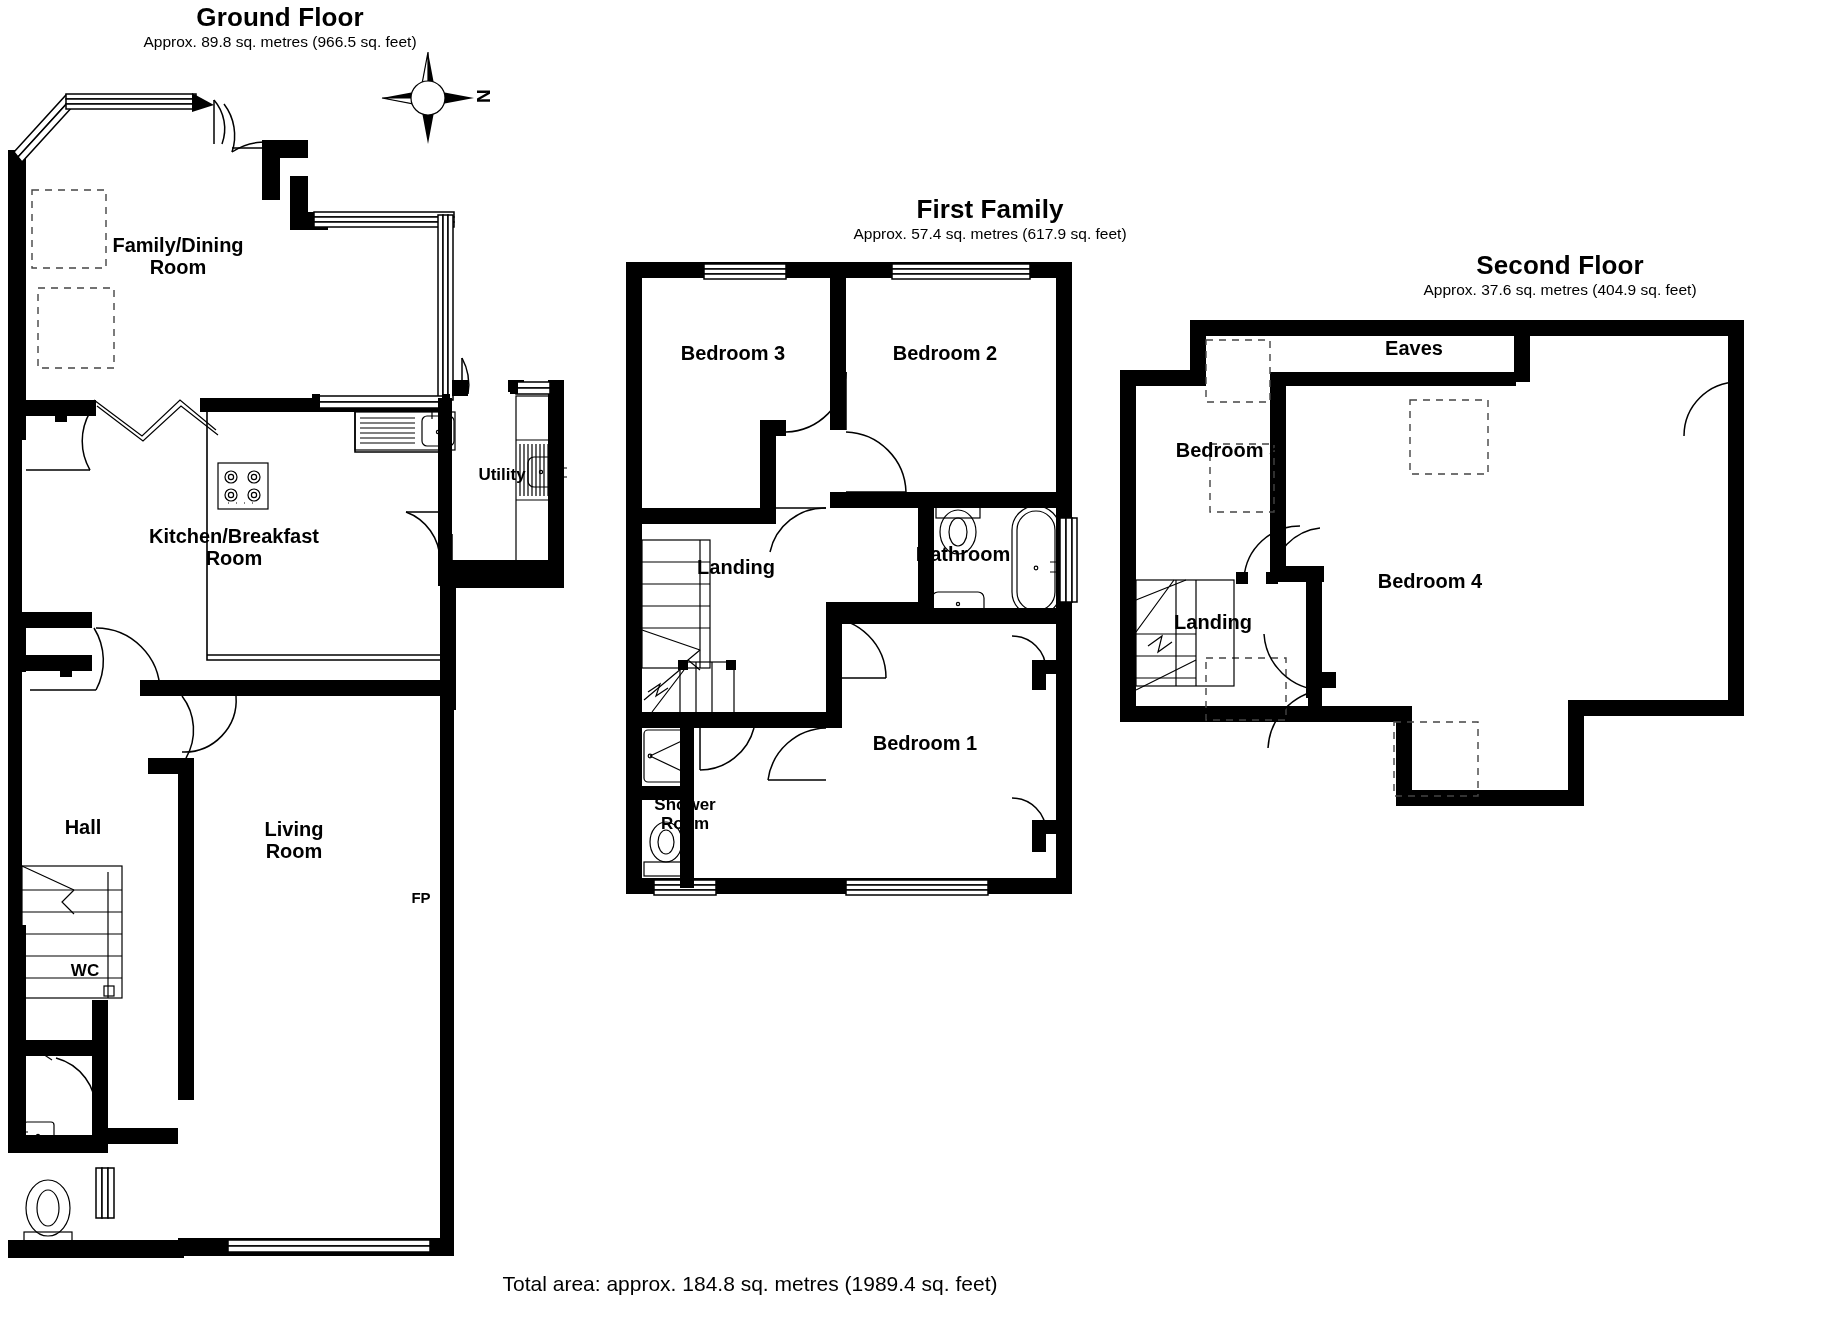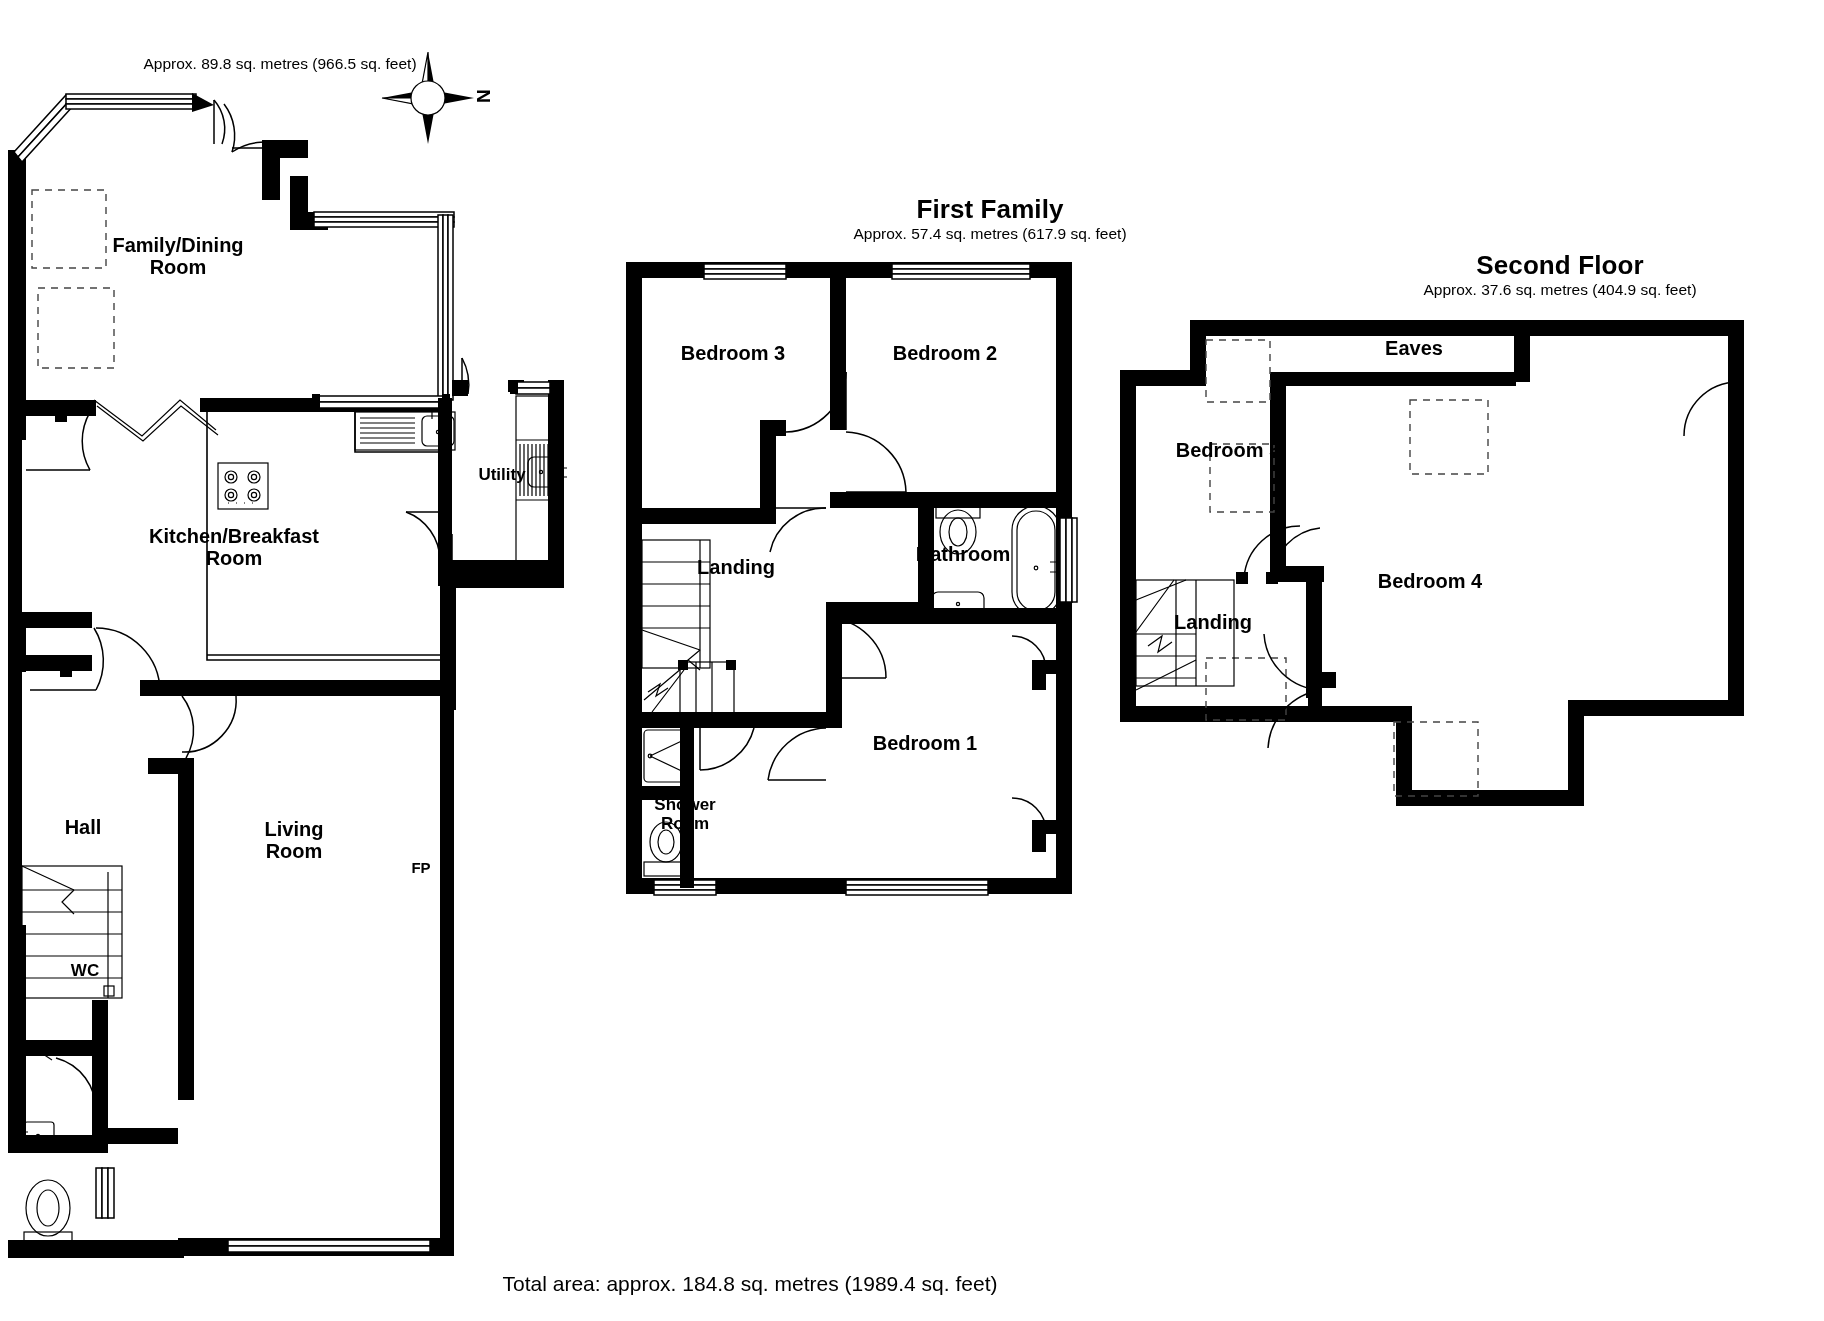--- a/index.html
+++ b/index.html
@@ -40,21 +40,21 @@
   .room-label {
     position: absolute;
     text-align: center;
     font-weight: bold;
     font-size: 20px;
     line-height: 1.12;
     white-space: nowrap;
     transform: translate(-50%, -50%);
   }
   .room-label.small { font-size: 17px; }
-  .room-label.tiny { font-size: 15px; }
+  .room-label.tiny { font-size: 15px; margin-top: 30px; }
   .total-area {
     position: absolute;
     text-align: center;
     font-size: 21px;
     white-space: nowrap;
   }
   svg { display: block; overflow: visible; }
   .svg-layer {
     position: absolute;
     left: 0; top: 0;
@@ -69,21 +69,22 @@
   .swing { fill: none; stroke: #000000; stroke-width: 1.5; }
   .winfill { fill: #ffffff; stroke: #000000; stroke-width: 1.5; }
   .compass-dark { fill: #000000; }
   .compass-light { fill: #ffffff; stroke: #000000; stroke-width: 1.2; }
 </style>
 </head>
 <body>
 
 <div class="plan-root">
 
-  <div class="floor-sub" style="left:0px; top:34px; width:560px;margin-top:22px;">Approx. 89.8 sq. metres (966.5 sq. feet)</div>
+  <div class="floor-title" style="left:0px; top:4px; width:560px;">Ground Floor</div>
+  <div class="floor-sub" style="left:0px; top:34px; width:560px;">Approx. 89.8 sq. metres (966.5 sq. feet)</div>
 
   <div class="floor-title" style="left:710px; top:196px; width:560px;">First Family</div>
   <div class="floor-sub" style="left:710px; top:226px; width:560px;">Approx. 57.4 sq. metres (617.9 sq. feet)</div>
 
   <div class="floor-title" style="left:1280px; top:252px; width:560px;">Second Floor</div>
   <div class="floor-sub" style="left:1280px; top:282px; width:560px;">Approx. 37.6 sq. metres (404.9 sq. feet)</div>
 
   <svg class="svg-layer" viewBox="0 0 1824 1321">
 
     <g>

